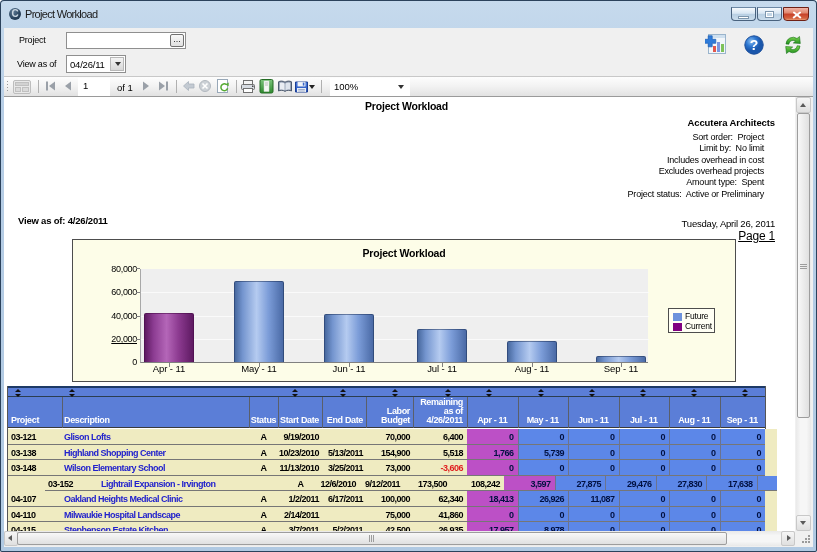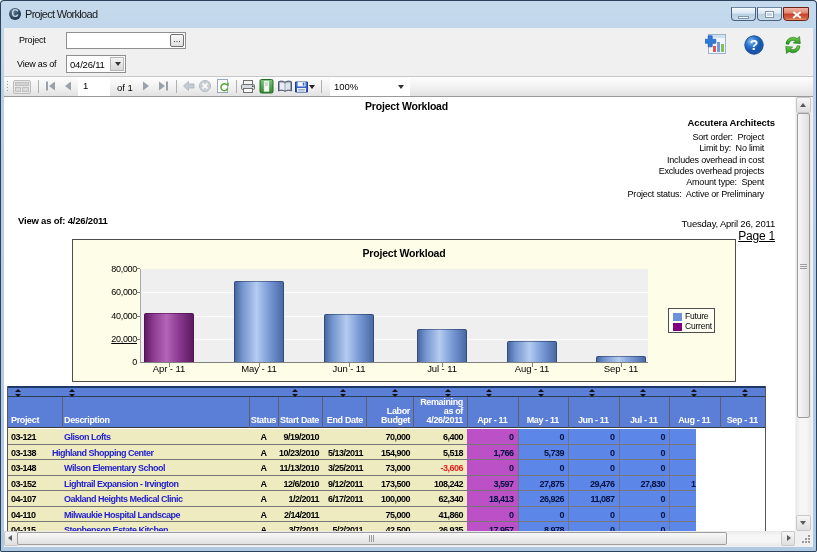--- a/index.html
+++ b/index.html
@@ -87,21 +87,21 @@
 #tbl { left:7px; top:386px; width:759px; height:145px; border-left:1px solid #555; border-right:1px solid #555; }
 #sortstrip { left:0; top:0; width:757px; height:11px; background:#5b7ed7; border-top:2px solid #1d3a66; border-bottom:1px solid #2c3e50;}
 .spin { top:1px; }
 .spin:before { content:""; position:absolute; left:0; top:0; width:0; height:0;
   border-left:3.2px solid transparent; border-right:3.2px solid transparent; border-bottom:3.5px solid #111; }
 .spin:after { content:""; position:absolute; left:0; top:4.5px; width:0; height:0;
   border-left:3.2px solid transparent; border-right:3.2px solid transparent; border-top:3.5px solid #111; }
 #thead { left:0; top:11px; width:757px; height:31px; background:#5b7ed7; border-bottom:1px solid #3a3a3a; }
 .hc { position:absolute; bottom:2.5px; font-size:9px; font-weight:bold; color:#fff; white-space:nowrap; letter-spacing:-0.35px; line-height:9px; }
 .hsep { position:absolute; top:0; width:1px; height:31px; background:#5a5f6a; }
-#tbody { left:0; top:43.3px; width:688px; height:102.2px; overflow:hidden; background:#efebc1; }
+#tbody { left:0; top:43.3px; width:769px; height:102.2px; overflow:hidden; background:#efebc1; }
 .row { position:absolute; left:0; width:757px; height:15.5px; border-bottom:1px solid #767676; }
 .c { position:absolute; top:3px; font-size:9px; font-weight:bold; white-space:nowrap; letter-spacing:-0.5px; }
 .desc { color:#2222cc; }
 .mon { background:#5c87e8; position:absolute; top:0; height:14.5px; }
 .monp { background:#bc50c6; }
 .mv { color:#001040; }
 .neg { color:#e02020; }
 .vline { position:absolute; top:0; width:1px; height:15.5px; background:#6a7390; }
 
 
@@ -380,21 +380,21 @@
           <div class="vline" style="left: 711.5px;"></div>
         </div>
         <div class="row" style="top: 15.5px;">
           <div class="mon monp" style="left: 459px; width: 50.5px;"></div>
           <div class="mon" style="left: 509.5px; width: 50.5px;"></div>
           <div class="mon" style="left: 560px; width: 50.5px;"></div>
           <div class="mon" style="left: 610.5px; width: 50.5px;"></div>
           <div class="mon" style="left: 661px; width: 50.5px;"></div>
           <div class="mon" style="left: 711.5px; width: 45.5px;"></div>
           <div class="c" style="left: 3px;">03-138</div>
-          <div class="c desc" style="left: 44px;">Highland Shopping Center</div>
+          <div class="c desc" style="left: 56px;">Highland Shopping Center</div>
           <div class="c" style="left: 241px; width: 29px; text-align: center;">A</div>
           <div class="c" style="left: 270px; width: 41px; text-align: right;">10/23/2010</div>
           <div class="c" style="left: 314px; width: 41px; text-align: right;">5/13/2011</div>
           <div class="c" style="left: 358px; width: 44px; text-align: right;">154,900</div>
           <div class="c" style="left: 405px; width: 50px; text-align: right;">5,518</div>
           <div class="c mv" style="left: 459px; width: 46.5px; text-align: right;">1,766</div>
           <div class="c mv" style="left: 509.5px; width: 46.5px; text-align: right;">5,739</div>
           <div class="c mv" style="left: 560px; width: 46.5px; text-align: right;">0</div>
           <div class="c mv" style="left: 610.5px; width: 46.5px; text-align: right;">0</div>
           <div class="c mv" style="left: 661px; width: 46.5px; text-align: right;">0</div>
@@ -424,21 +424,21 @@
           <div class="c mv" style="left: 560px; width: 46.5px; text-align: right;">0</div>
           <div class="c mv" style="left: 610.5px; width: 46.5px; text-align: right;">0</div>
           <div class="c mv" style="left: 661px; width: 46.5px; text-align: right;">0</div>
           <div class="c mv" style="left: 711.5px; width: 41.5px; text-align: right;">0</div>
           <div class="vline" style="left: 509.5px;"></div>
           <div class="vline" style="left: 560px;"></div>
           <div class="vline" style="left: 610.5px;"></div>
           <div class="vline" style="left: 661px;"></div>
           <div class="vline" style="left: 711.5px;"></div>
         </div>
-        <div class="row" style="top: 46.5px;">
+        <div class="row" style="top: 46.5px; margin-left: 37px;">
           <div class="mon monp" style="left: 459px; width: 50.5px;"></div>
           <div class="mon" style="left: 509.5px; width: 50.5px;"></div>
           <div class="mon" style="left: 560px; width: 50.5px;"></div>
           <div class="mon" style="left: 610.5px; width: 50.5px;"></div>
           <div class="mon" style="left: 661px; width: 50.5px;"></div>
           <div class="mon" style="left: 711.5px; width: 45.5px;"></div>
           <div class="c" style="left: 3px;">03-152</div>
           <div class="c desc" style="left: 56px;">Lightrail Expansion - Irvington</div>
           <div class="c" style="left: 241px; width: 29px; text-align: center;">A</div>
           <div class="c" style="left: 270px; width: 41px; text-align: right;">12/6/2010</div>

